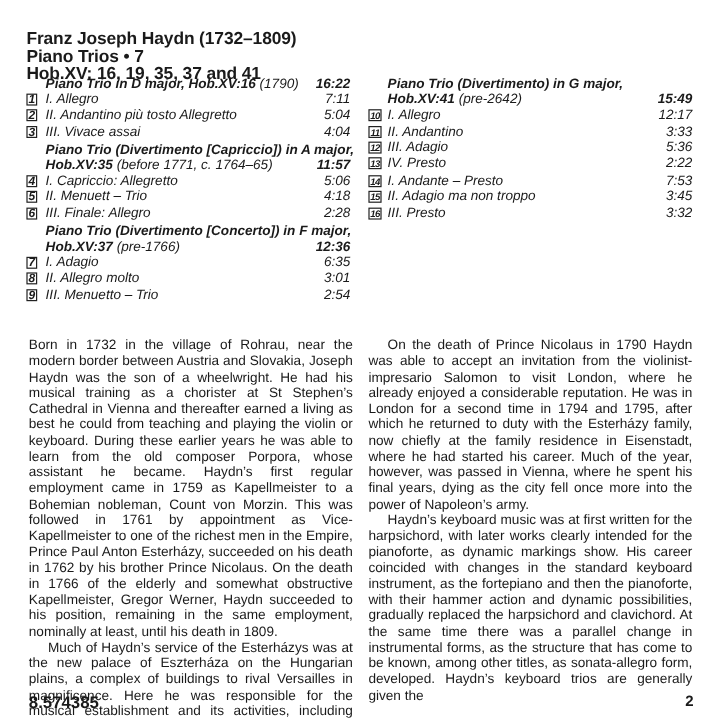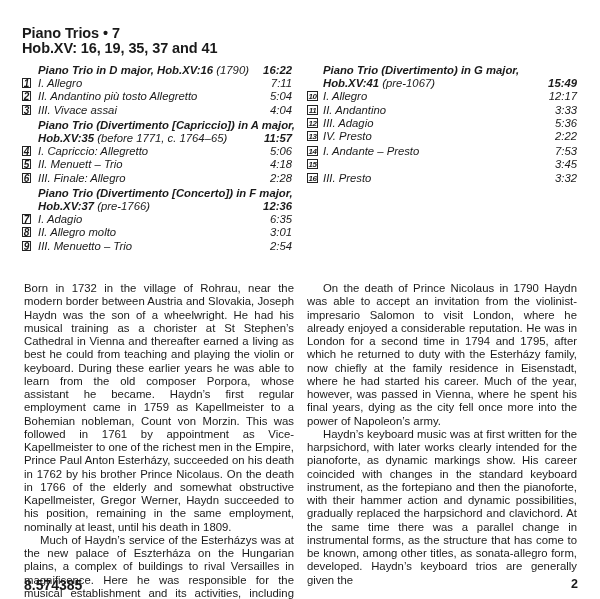--- a/index.html
+++ b/index.html
@@ -41,20 +41,21 @@
   .body-col p { margin: 0; }
   .body-col p.indent { text-indent: 16px; }
 
   .footer-cat { position: absolute; left: 24px; top: 577px; font-weight: bold; font-size: 14px; }
   .footer-page { position: absolute; right: 22px; top: 577px; font-weight: bold; font-size: 12.5px; }
 </style>
 </head>
 <body>
 
 <div class="title-block">
+  <div>Franz Joseph Haydn (1732–1809)</div>
   <div>Piano Trios • 7</div>
   <div>Hob.XV: 16, 19, 35, 37 and 41</div>
 </div>
 
 <div class="tracks-col tracks-left" id="tracks-left">
     <div class="work">
       <div class="work-head">
         <div class="work-line"><span class="wt">Piano Trio in D major, Hob.XV:16</span><span class="wd"> (1790)</span></div>
         <span class="total">16:22</span>
       </div>
@@ -116,21 +117,21 @@
         <span class="num">9</span>
         <span class="name">III. Menuetto – Trio</span>
         <span class="dur">2:54</span>
       </div>
     </div>
   </div>
 <div class="tracks-col tracks-right" id="tracks-right">
     <div class="work">
       <div class="work-head">
         <div class="work-line"><span class="wt">Piano Trio (Divertimento) in G major,</span></div>
-        <div class="work-line"><span class="wt">Hob.XV:41</span><span class="wd"> (pre-1067)</span></div>
+        <div class="work-line"><span class="wt">Hob.XV:41</span><span class="wd"> (pre-2642)</span></div>
         <span class="total">15:49</span>
       </div>
       <div class="track">
         <span class="num two">10</span>
         <span class="name">I. Allegro</span>
         <span class="dur">12:17</span>
       </div>
       <div class="track">
         <span class="num two">11</span>
         <span class="name">II. Andantino</span>
@@ -148,20 +149,21 @@
       </div>
     </div>
     <div class="work">
       <div class="track">
         <span class="num two">14</span>
         <span class="name">I. Andante – Presto</span>
         <span class="dur">7:53</span>
       </div>
       <div class="track">
         <span class="num two">15</span>
+        <span class="name">II. Adagio ma non troppo</span>
         <span class="dur">3:45</span>
       </div>
       <div class="track">
         <span class="num two">16</span>
         <span class="name">III. Presto</span>
         <span class="dur">3:32</span>
       </div>
     </div>
   </div>
 

